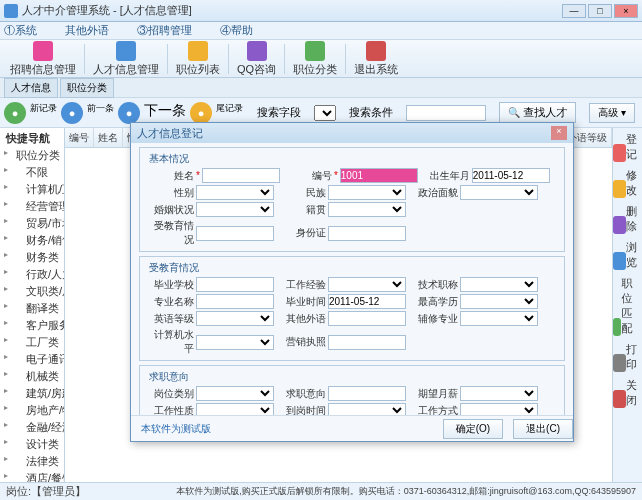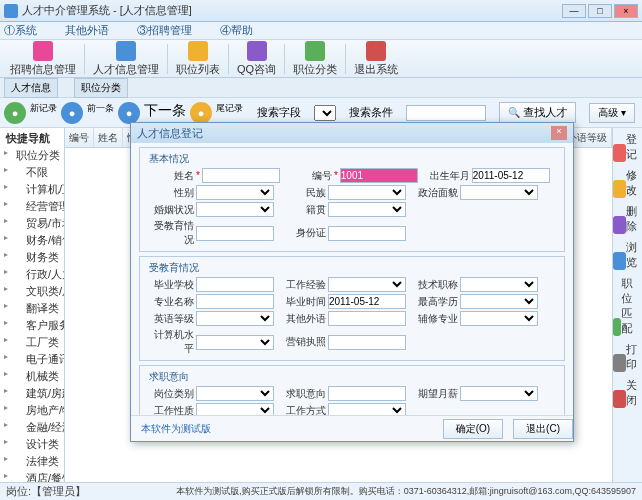--- a/index.html
+++ b/index.html
@@ -12,21 +12,21 @@
 .winbtn { width: 24px; height: 14px; background: #dce9f5; border: 1px solid #9ab8d4; font-size: 9px; display: flex; align-items: center; justify-content: center; cursor: pointer; }
 .winbtn.close { background: #e88; }
 
 .menubar { height: 18px; background: #eaf3fb; display: flex; align-items: center; padding: 0 4px; gap: 28px; border-bottom: 1px solid #c8dae8; color: #2a5a8a; font-size: 10px; }
 
 .toolbar { height: 38px; background: linear-gradient(#f4f9fd,#e2eef8); display: flex; align-items: center; padding: 0 4px; border-bottom: 1px solid #b8cee0; }
 .tbtn { display: flex; flex-direction: column; align-items: center; padding: 0 6px; cursor: pointer; font-size: 10px; color: #333; }
 .tbtn .ic { width: 20px; height: 20px; border-radius: 3px; margin-bottom: 1px; }
 .sep { width: 1px; height: 30px; background: #c0d4e4; margin: 0 2px; }
 
-.subtabs { height: 20px; background: #e4eef7; display: flex; align-items: center; padding: 0 4px; gap: 16px; border-bottom: 1px solid #c8dae8; }
+.subtabs { height: 20px; background: #e4eef7; display: flex; align-items: center; padding: 0 4px; gap: 2px; border-bottom: 1px solid #c8dae8; }
 .subtab { padding: 2px 6px; background: #d8e6f2; border: 1px solid #b0c8dc; font-size: 10px; cursor: pointer; }
 
 .navbtns { height: 30px; display: flex; align-items: center; padding: 0 4px; gap: 4px; background: #eaf3fb; border-bottom: 1px solid #c8dae8; }
 .navbtn { width: 22px; height: 22px; border-radius: 11px; display: flex; align-items: center; justify-content: center; cursor: pointer; font-size: 10px; color: #fff; flex-direction: column; }
 
 .searchbar { flex: 1; display: flex; align-items: center; gap: 13px; font-size: 10px; padding-left: 10px; }
 .searchbar input { height: 16px; border: 1px solid #a8c0d6; width: 80px; }
 .sbtn { padding: 2px 8px; background: linear-gradient(#fefefe,#e4eef7); border: 1px solid #a8c0d6; cursor: pointer; font-size: 10px; }
 
 .body { display: flex; height: 382px; }
@@ -355,20 +355,24 @@
             <label>期望月薪</label>
             <select></select>
           </div>
       </div>
       <div class="row">
         <div class="fld">
             <label>工作性质</label>
             <select></select>
           </div>
         <div class="fld">
+            <label>到岗时间</label>
+            <select></select>
+          </div>
+        <div class="fld">
             <label>工作方式</label>
             <select></select>
           </div>
       </div>
       
     </div>
 
   </div>
   <div class="mfoot">
     <span class="linkbtn">本软件为测试版</span>

